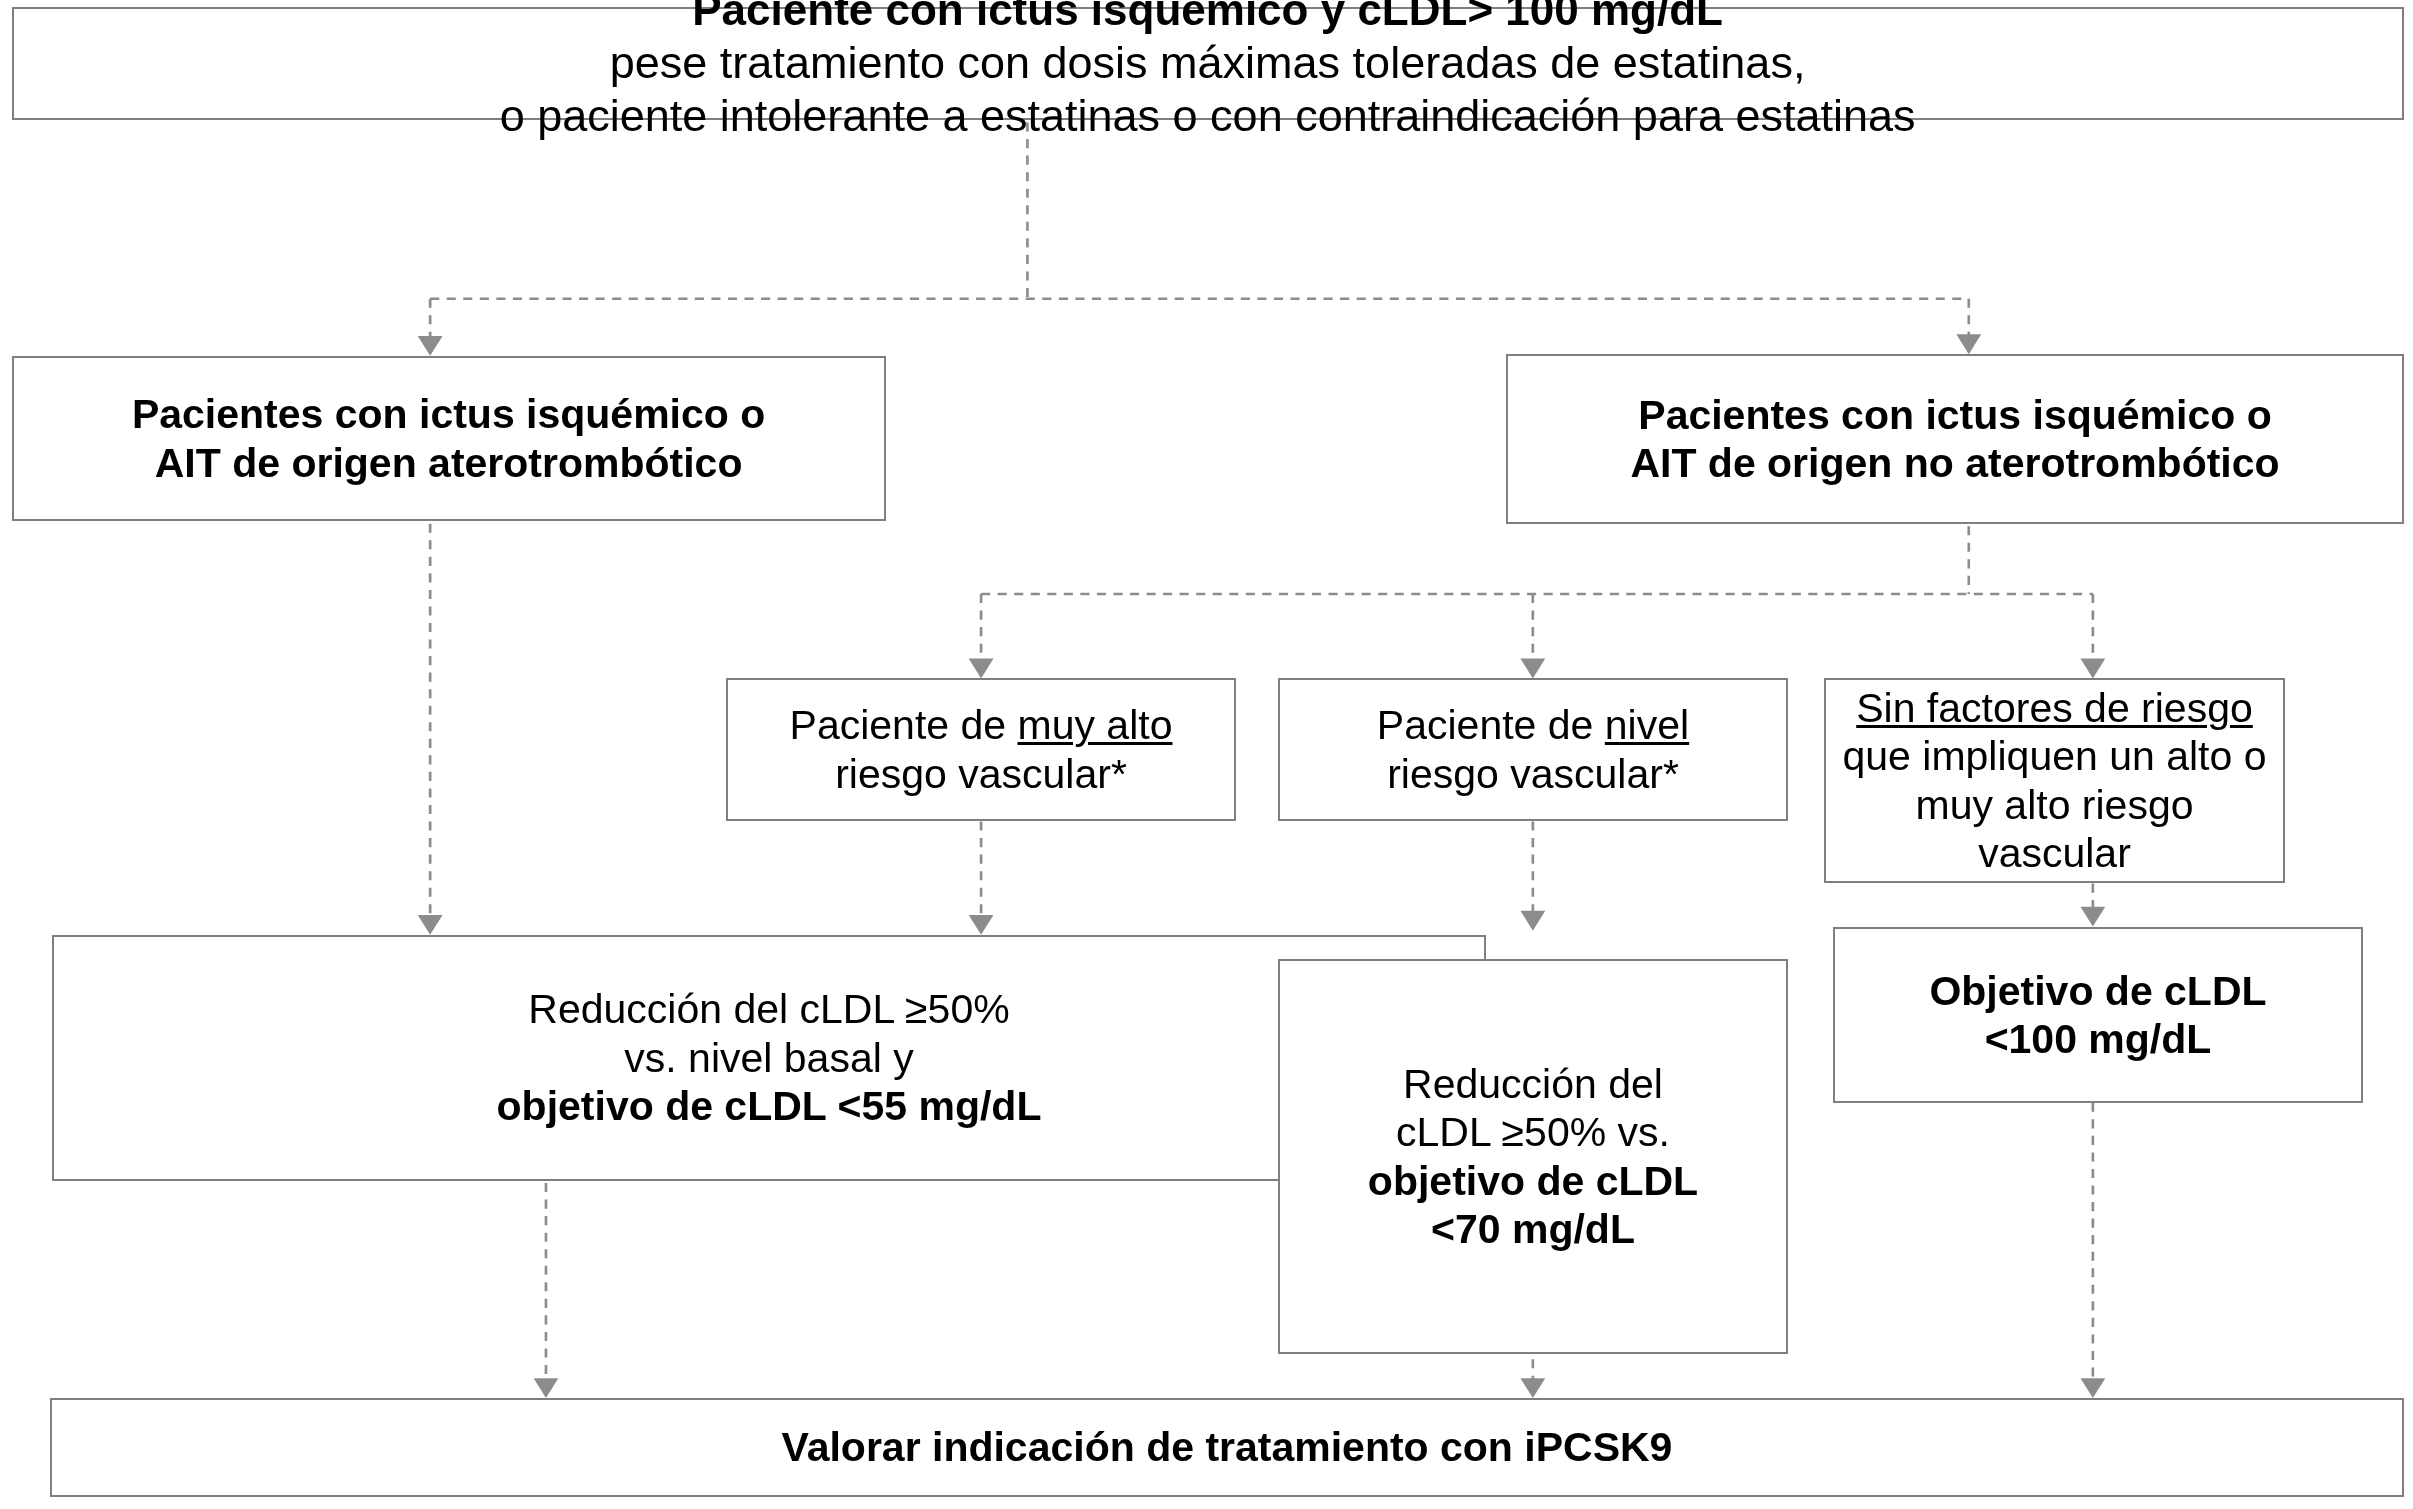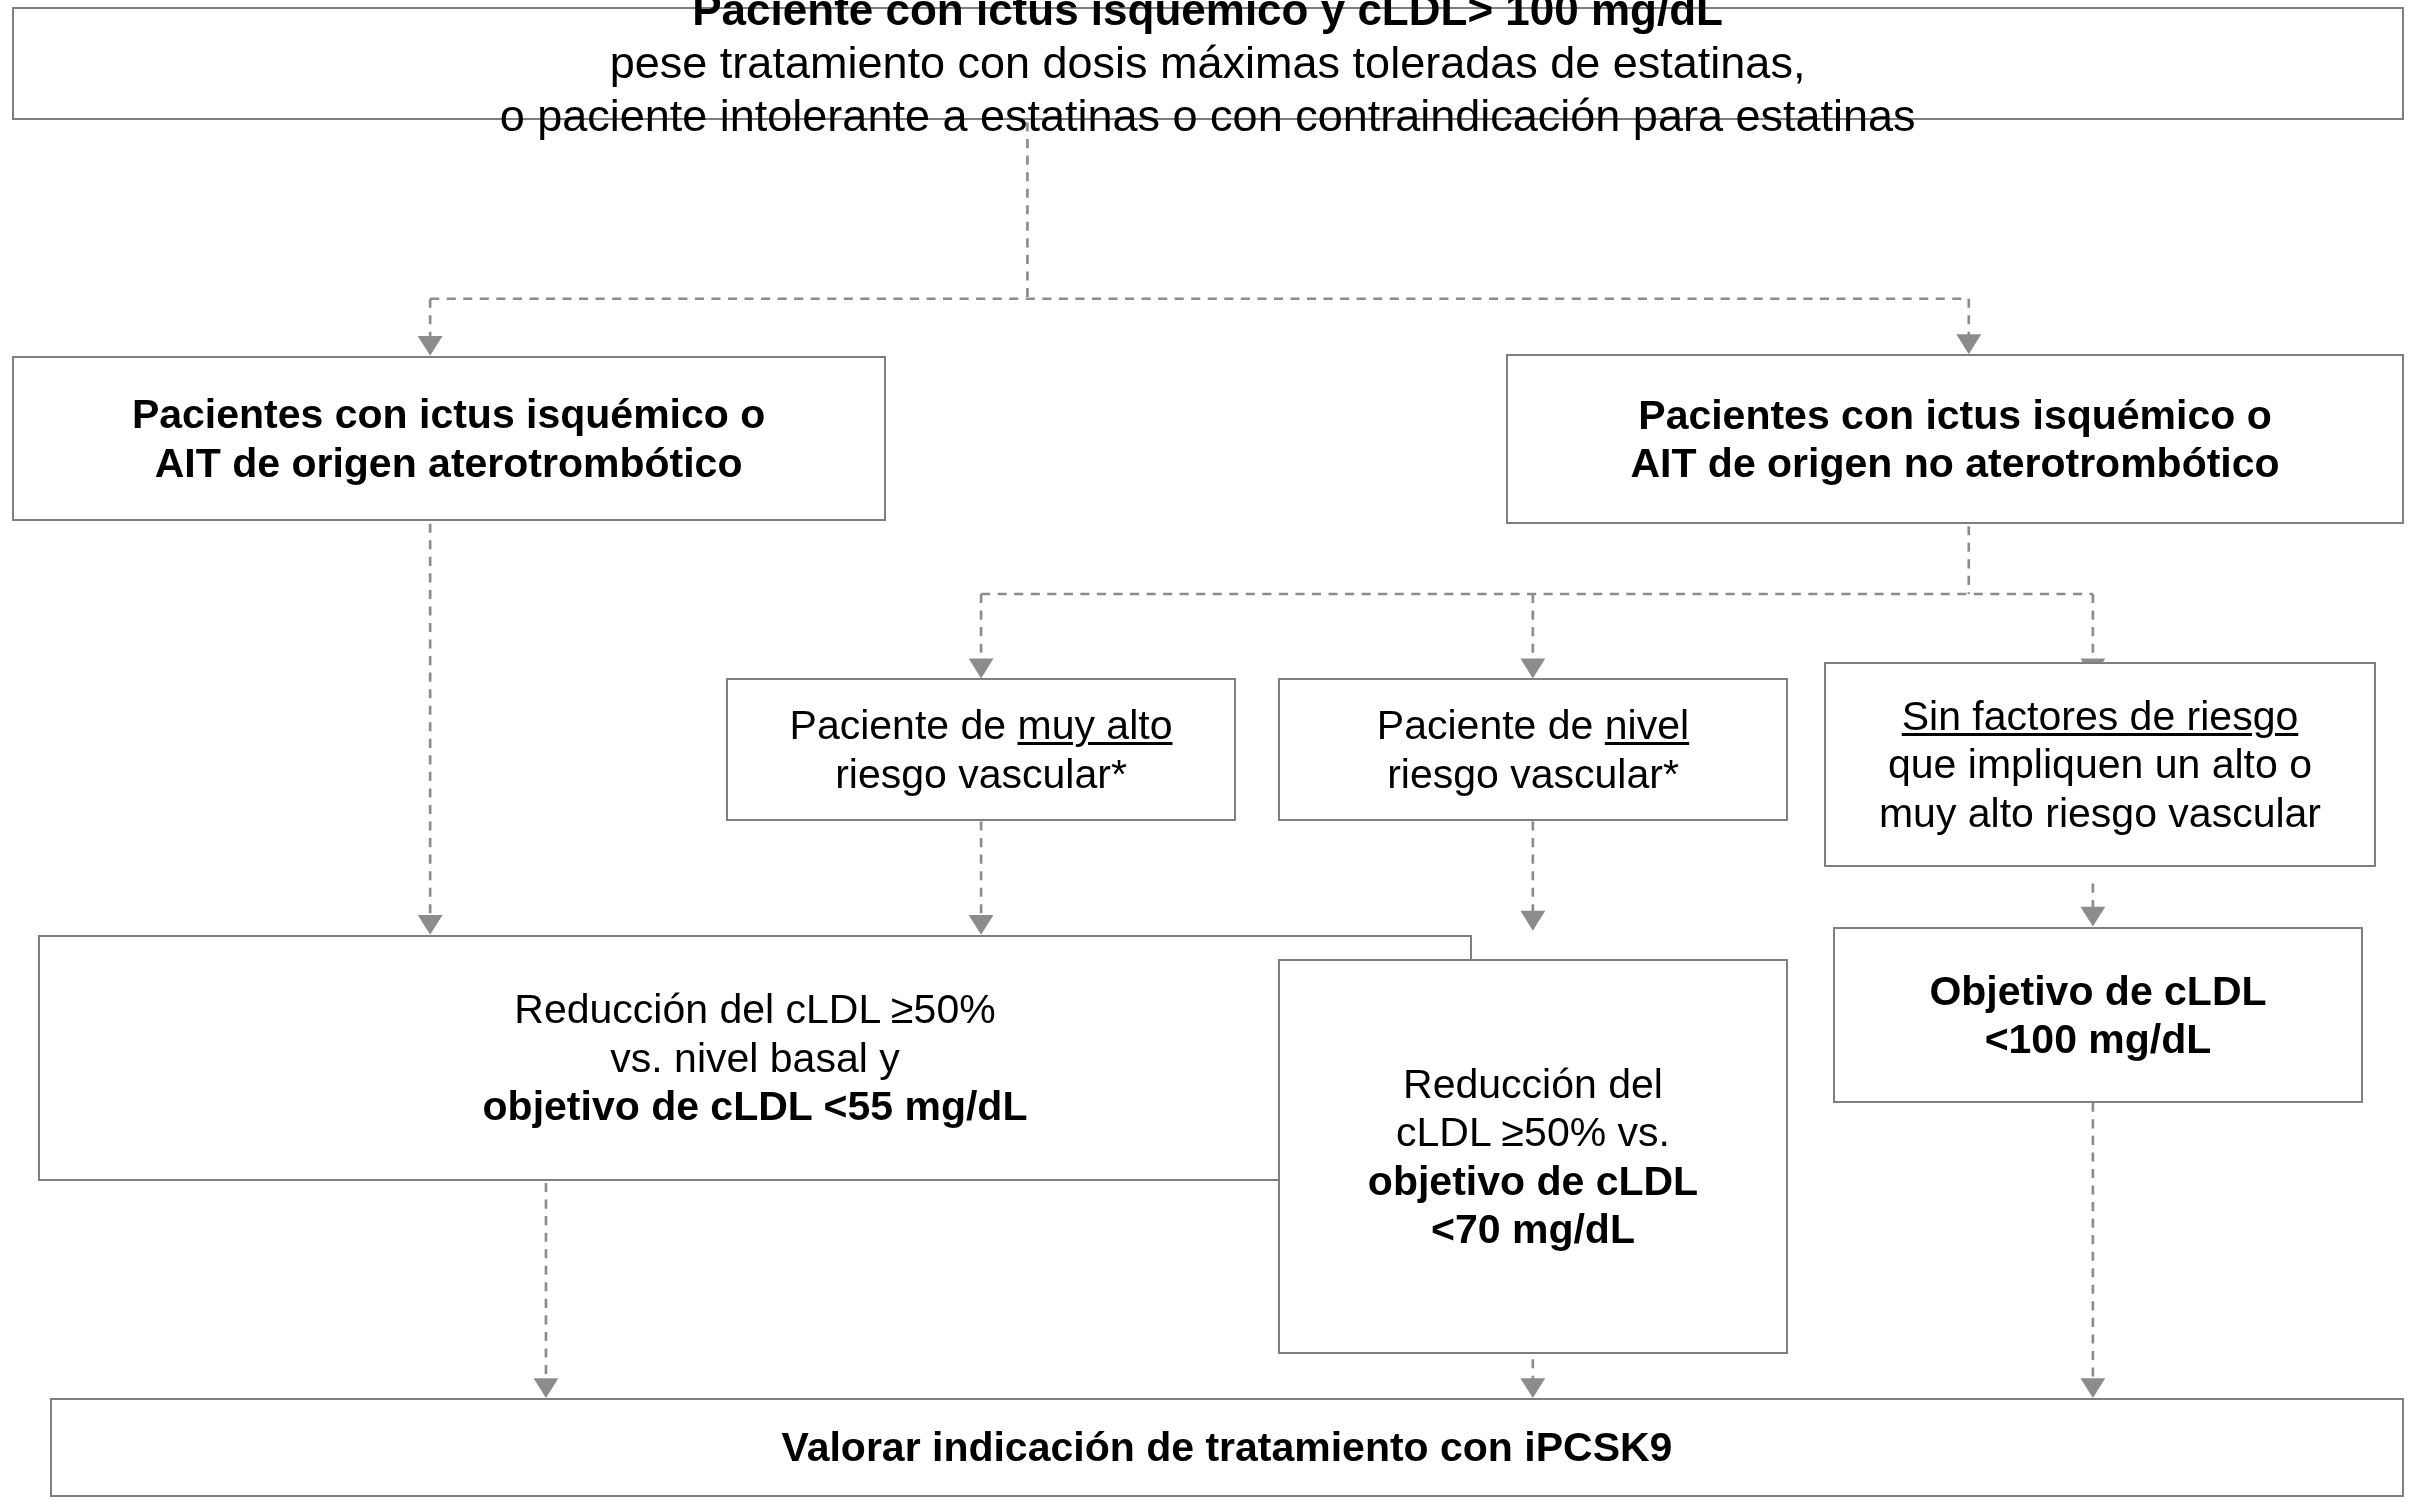--- a/index.html
+++ b/index.html
@@ -82,27 +82,27 @@
   <div class="box" style="left:726px;top:678px;width:510px;height:143px;padding:3.3px 13.2px;">
     <span class="ln t-big"><span>Paciente de </span><span class="u">muy alto</span></span>
     <span class="ln t-big">riesgo vascular*</span>
   </div>
 
   <div class="box" style="left:1278px;top:678px;width:510px;height:143px;padding:3.3px 13.2px;">
     <span class="ln t-big"><span>Paciente de </span><span class="u">nivel</span></span>
     <span class="ln t-big">riesgo vascular*</span>
   </div>
 
-  <div class="box" style="left:1824px;top:662px;width:552px;height:205px;padding:9px 10px;">
+  <div class="box" style="left:1824px;top:678px;width:461px;height:205px;padding:9px 10px;">
     <span class="ln t-big u">Sin factores de riesgo</span>
     <span class="ln t-big">que impliquen un alto o</span>
     <span class="ln t-big">muy alto riesgo vascular</span>
   </div>
 
-  <div class="box" style="left:38px;top:935px;width:1434px;height:246px;padding:3.3px 16.5px;">
+  <div class="box" style="left:52px;top:935px;width:1434px;height:246px;padding:3.3px 16.5px;">
     <span class="ln t-big">Reducción del cLDL ≥50%</span>
     <span class="ln t-big">vs. nivel basal y</span>
     <span class="ln t-big b-bold">objetivo de cLDL &lt;55 mg/dL</span>
   </div>
 
   <div class="box" style="left:1278px;top:931px;width:510px;height:395px;padding:3.3px 11.6px;margin-top:28px;">
     <span class="ln t-big">Reducción del</span>
     <span class="ln t-big">cLDL ≥50% vs.</span>
     <span class="ln t-big b-bold">objetivo de cLDL</span>
     <span class="ln t-big b-bold">&lt;70 mg/dL</span>

